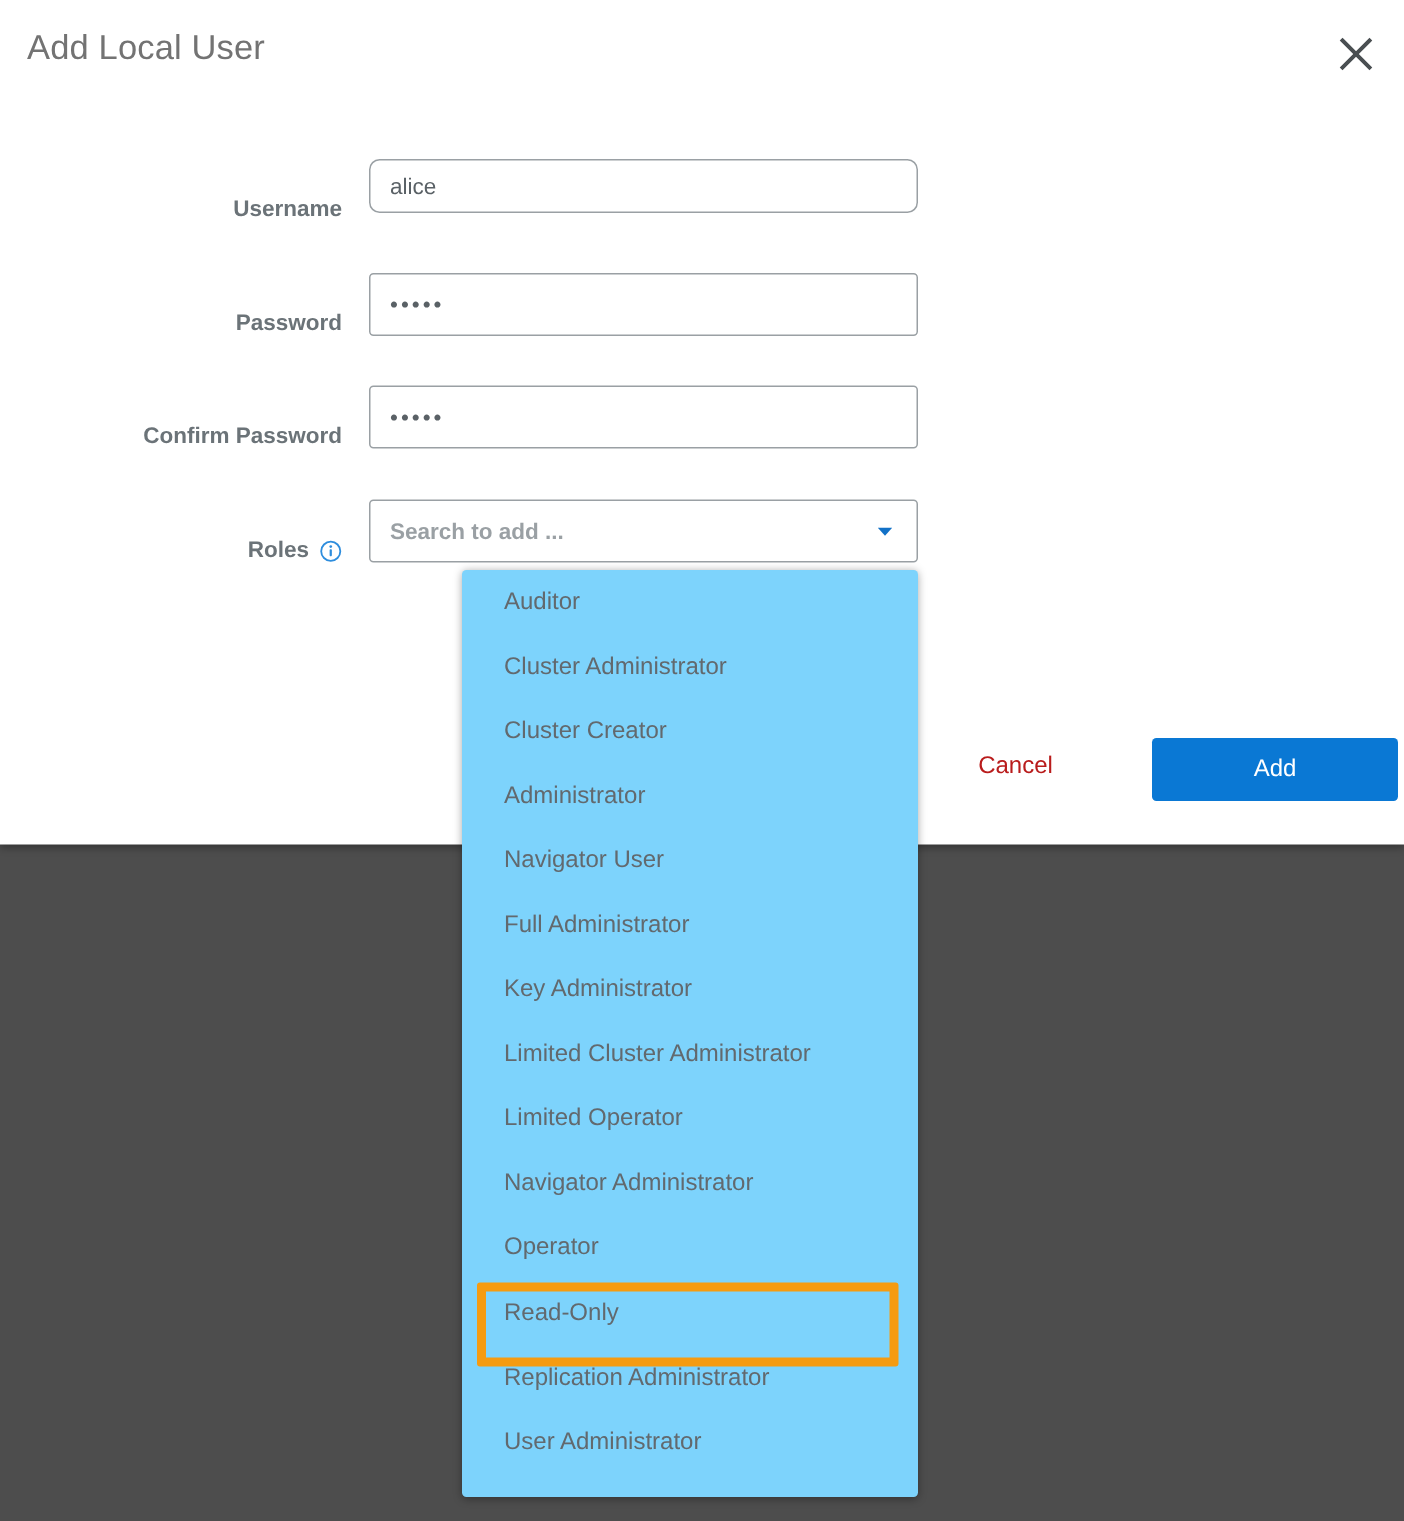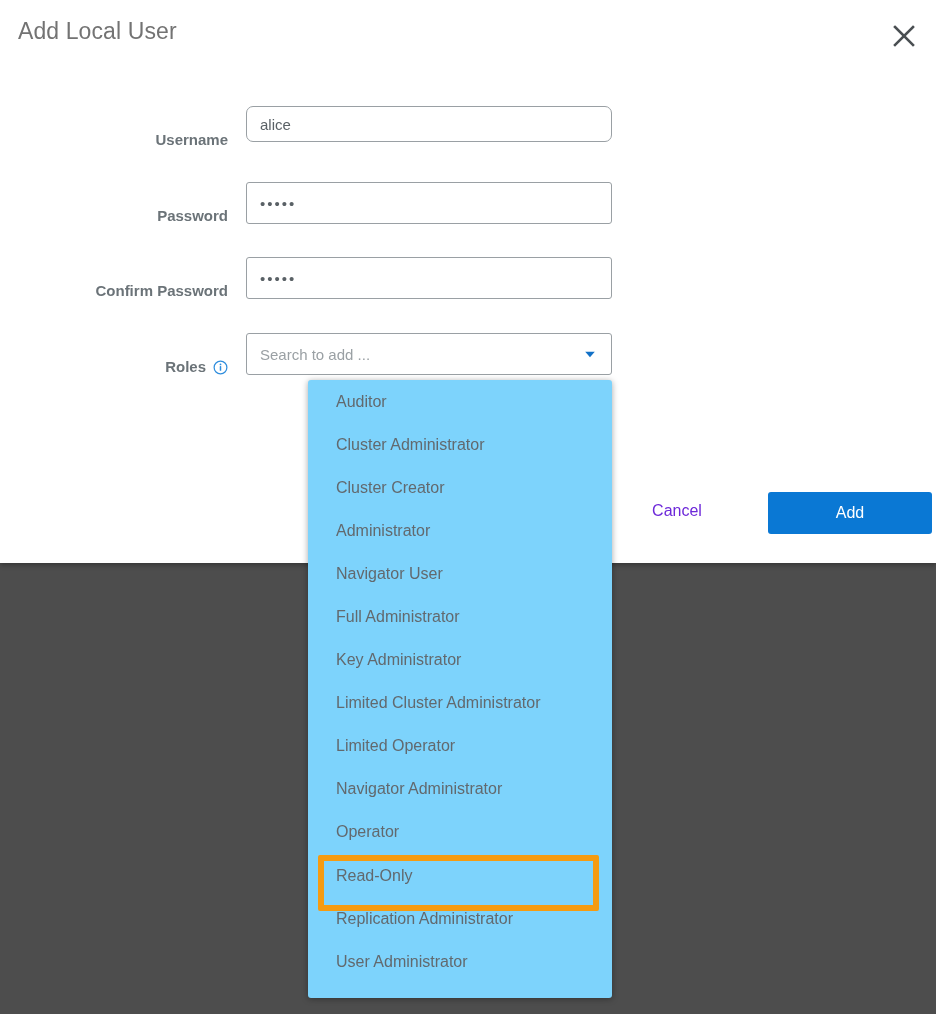--- a/index.html
+++ b/index.html
@@ -113,40 +113,41 @@
     position: absolute;
     left: 246px; top: 0;
     width: 366px; height: 42px;
     border: 1px solid #9aa0a4;
     border-radius: 3px;
     background: #fff;
     display: flex;
     align-items: center;
     padding: 0 13px;
     cursor: text;
+    font-weight: bold;
   }
   .select-placeholder {
     font-size: 15px;
     color: #9aa0a4;
     flex: 1;
   }
   .caret-icon {
     width: 16px; height: 16px;
     display: flex; align-items: center; justify-content: center;
     cursor: pointer;
   }
 
   
   .btn-cancel {
     position: absolute;
     left: 615px; top: 490px;
     width: 124px; height: 42px;
     background: transparent;
     border: none;
-    color: #6d28d9;
+    color: #b91c1c;
     font-family: "Liberation Sans", sans-serif;
     font-size: 16px;
     cursor: pointer;
   }
   .btn-add {
     position: absolute;
     left: 768px; top: 492px;
     width: 164px; height: 42px;
     background: #0a78d4;
     border: none;

